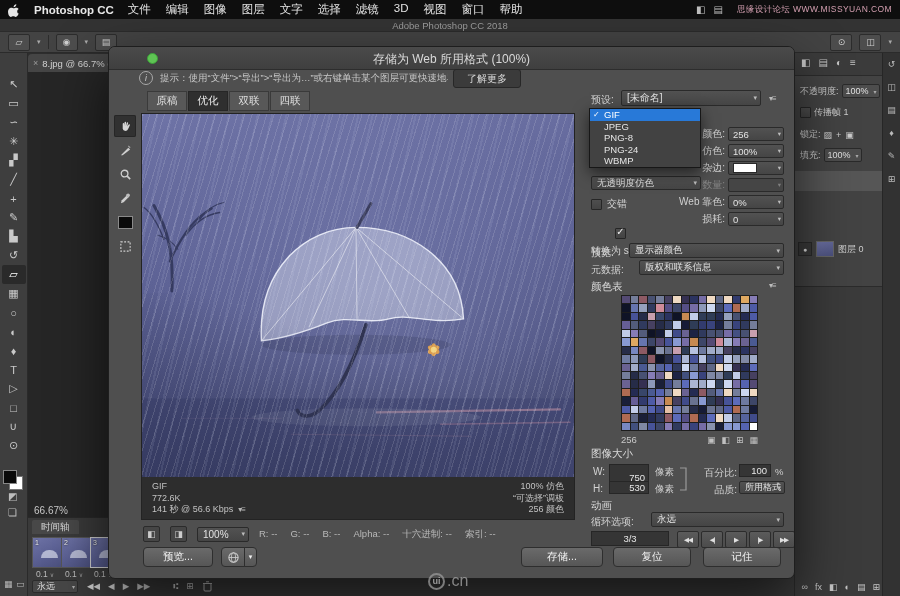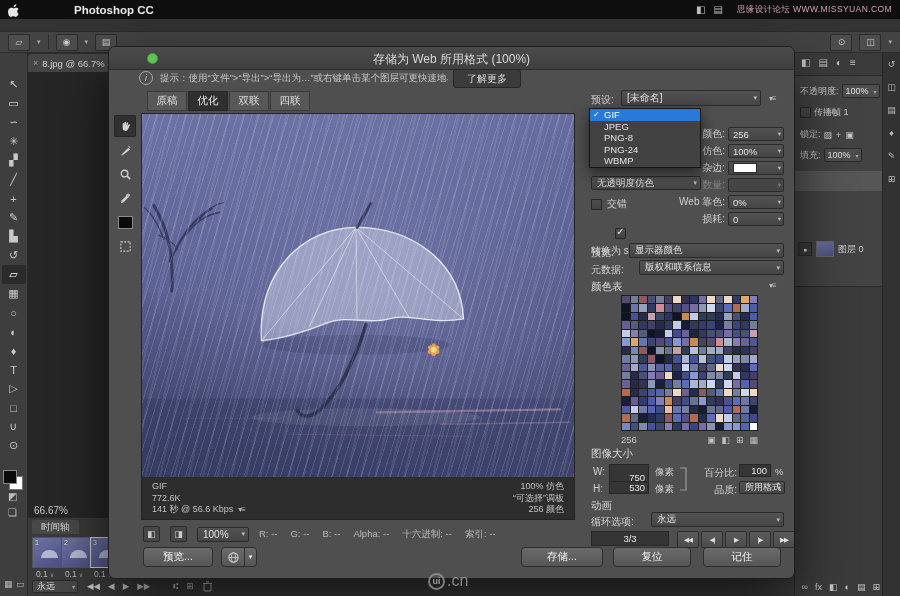--- a/index.html
+++ b/index.html
@@ -5,21 +5,21 @@
   html,body{margin:0;padding:0;background:#1a1a1a;}
   .screen{position:relative;width:900px;height:596px;overflow:hidden;
     background:#2b2b2b;font-family:"Liberation Sans","DejaVu Sans",sans-serif;
     -webkit-font-smoothing:antialiased;cursor:default;user-select:none;}
   .abs{position:absolute;}
 
   
   .menubar{position:absolute;left:0;top:0;width:900px;height:19px;background:#0e0e0e;
     display:flex;align-items:center;padding:0 8px;box-sizing:border-box;gap:14px;z-index:30;
     font-size:11.5px;color:#e8e8e8;}
-  .menubar .appname{font-weight:bold;margin-left:40px;}
+  .menubar .appname{font-weight:bold;}
   .menus{display:flex;gap:15px;}
   .menu-item{color:#e3e3e3;}
   .mb-spacer{flex:1;}
   .mb-icons{display:flex;gap:8px;font-size:10px;color:#bdbdbd;}
   .mb-watermark{font-size:8.5px;color:#d39fb0;letter-spacing:.4px;}
 
   
   .ps-window{position:absolute;left:0;top:19px;width:900px;height:577px;background:#333333;}
   .win-title{position:absolute;left:0;top:1px;width:100%;text-align:center;
     font-size:9.5px;color:#9c9c9c;}
@@ -222,29 +222,44 @@
 
 <div class="screen">
 
   <div class="menubar">
     <span style="display:flex;">
       <svg width="12" height="14" viewBox="0 0 12 14">
           <path d="M8.3 1.2c.1.8-.2 1.5-.7 2.1-.5.6-1.3 1-2 1-.1-.8.3-1.6.7-2.1.5-.6 1.4-1 2-1zM10.9 10.1c-.3.8-.5 1.1-.9 1.8-.6.9-1.4 2-2.4 2-.9 0-1.1-.6-2.3-.6-1.2 0-1.5.6-2.4.6-1 0-1.7-1-2.3-1.9C-.1 10.1-.3 7.6.7 6.2c.7-1 1.7-1.5 2.7-1.5 1 0 1.6.6 2.4.6.8 0 1.3-.6 2.4-.6.9 0 1.8.5 2.5 1.3-2.2 1.2-1.8 4.3.2 5.1z" fill="#e6e6e6"></path>
         </svg>
     </span>
     <span class="appname">Photoshop CC</span>
+    <nav class="menus">
+
+    <span class="menu-item">文件</span>
+        <span class="menu-item">编辑</span>
+        <span class="menu-item">图像</span>
+        <span class="menu-item">图层</span>
+        <span class="menu-item">文字</span>
+        <span class="menu-item">选择</span>
+        <span class="menu-item">滤镜</span>
+        <span class="menu-item">3D</span>
+        <span class="menu-item">视图</span>
+        <span class="menu-item">窗口</span>
+        <span class="menu-item">帮助</span>
+      </nav>
     <span class="mb-spacer"></span>
     <span class="mb-icons">
         <span class="gicon">◧</span>
         <span class="gicon">▤</span>
       </span>
     <span class="mb-watermark">思缘设计论坛 WWW.MISSYUAN.COM</span>
   </div>
 
   <div class="ps-window">
+    <div class="win-title">Adobe Photoshop CC 2018</div>
 
     <div class="options-bar">
       <span class="ob-box">▱</span>
       <span class="ob-caret">▾</span>
       <span class="ob-div"></span>
       <span class="ob-box">◉</span>
       <span class="ob-caret">▾</span>
       <span class="ob-box">▤</span>
       <span class="ob-right">
         <span class="ob-box">⊙</span>

